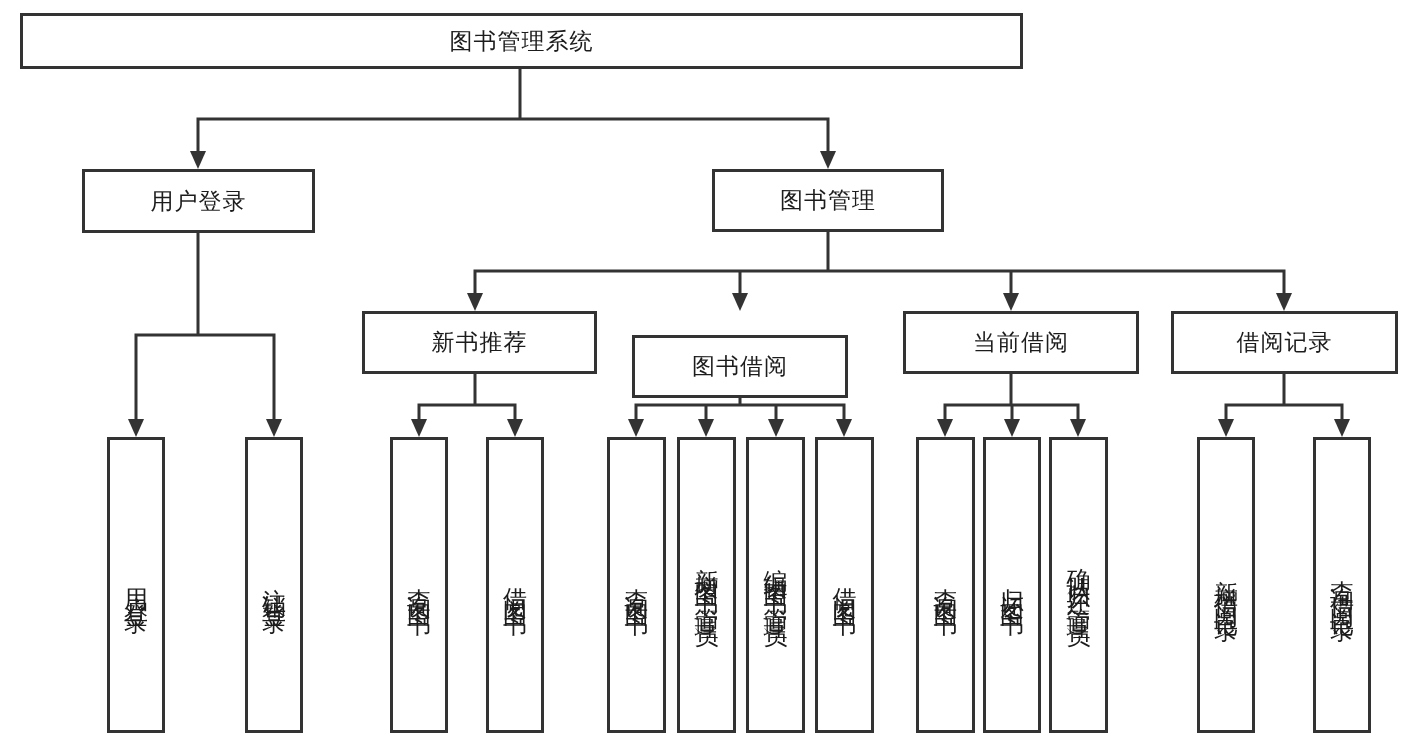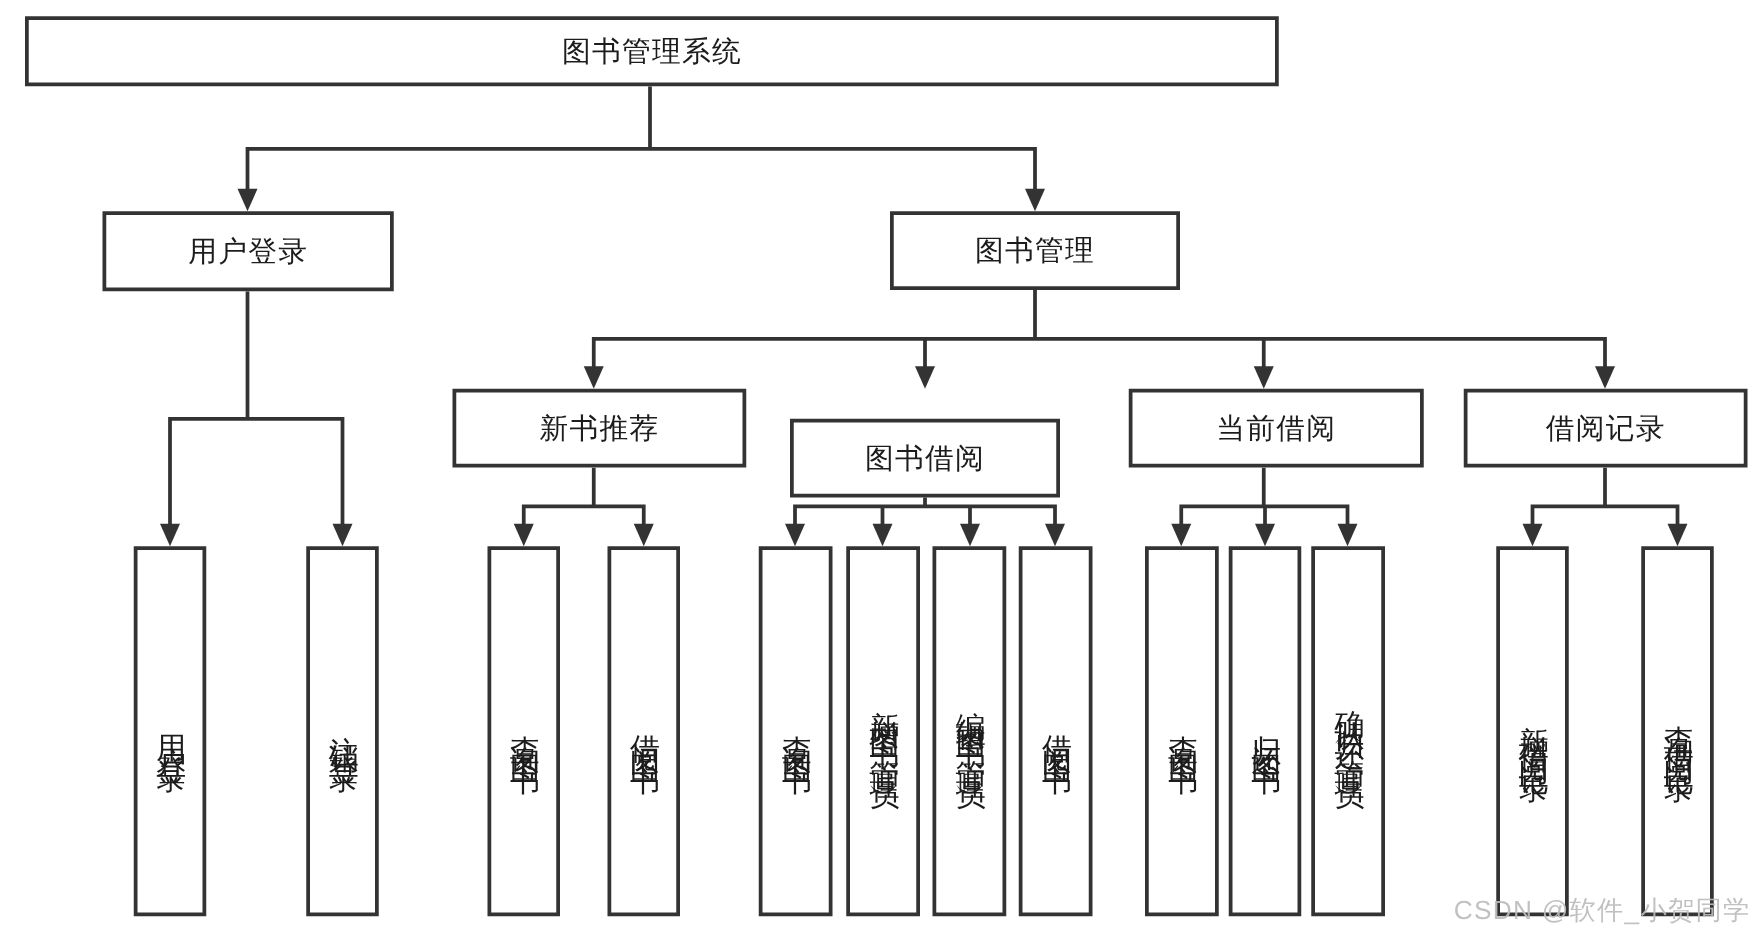--- a/index.html
+++ b/index.html
@@ -141,15 +141,14 @@
     <span class="vtext">确认归还（管理员）</span>
   </div>
 
   <div class="node v" style="left:1197px;top:437px;width:58px;height:296px;">
     <span class="vtext">新增借阅记录</span>
   </div>
   <div class="node v" style="left:1313px;top:437px;width:58px;height:296px;">
     <span class="vtext">查询借阅记录</span>
   </div>
 
-  <div class="watermark">CSDN @软件_小贺同学</div>
 
 </div>
 
 </body></html>

